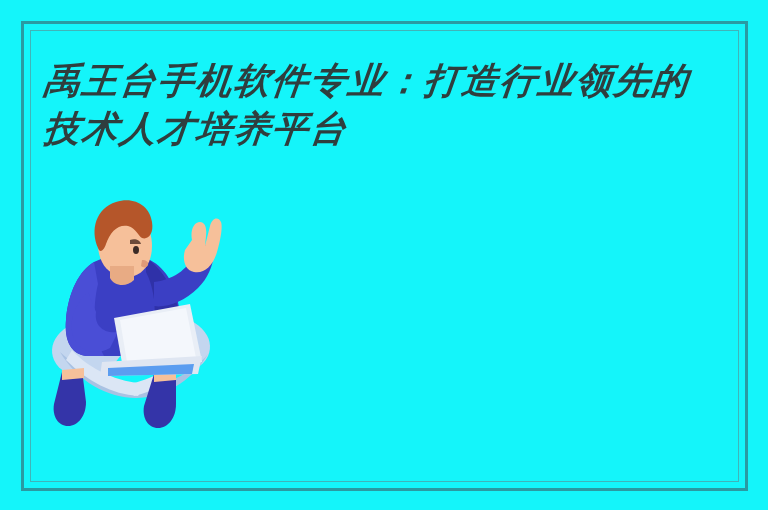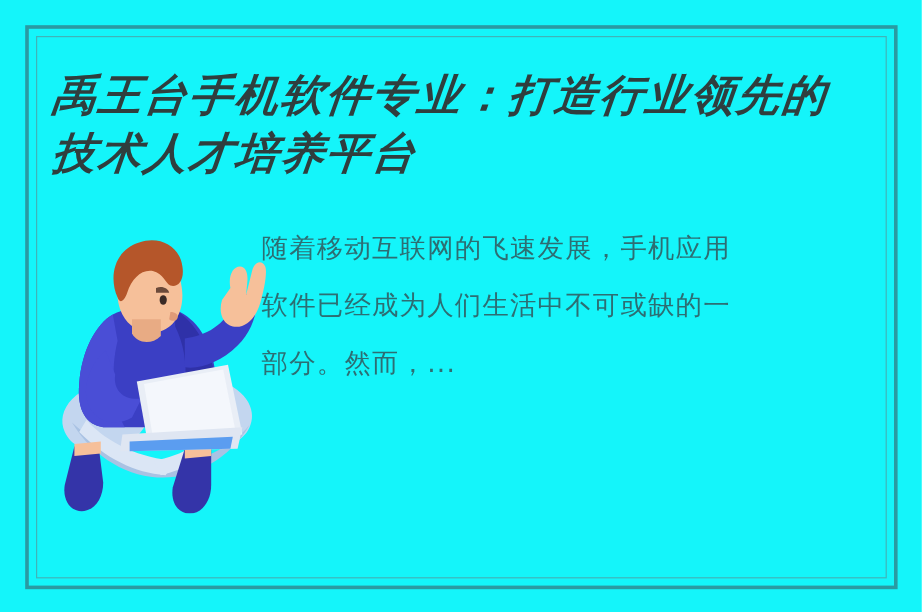--- a/index.html
+++ b/index.html
@@ -95,25 +95,20 @@
 <div id="card">
 
   <div id="frame-outer"></div>
   <div id="frame-inner"></div>
 
   <div id="title-block">
     <div class="title-line">禹王台手机软件专业：打造行业领先的</div>
     <div class="title-line">技术人才培养平台</div>
   </div>
 
-  <div id="body-block">
-    <div class="body-line">随着移动互联网的飞速发展，手机应用</div>
-    <div class="body-line">软件已经成为人们生活中不可或缺的一</div>
-    <div class="body-line">部分。然而，...</div>
-  </div>
 
   <div id="illustration">
     <svg viewBox="0 0 180 232" xmlns="http://www.w3.org/2000/svg">
 
       <g>
         <path d="M62 118 C20 124 4 146 12 164 C20 182 46 184 66 176 L86 150 Z" fill="#c3d6ef"></path>
         <path d="M118 116 C158 120 174 142 166 160 C158 178 130 182 110 172 L94 148 Z" fill="#c3d6ef"></path>
         <path d="M18 156 C40 176 70 190 96 190 C124 190 150 178 166 158 C150 186 120 202 94 202 C66 202 36 186 18 156 Z" fill="#a9c2e3"></path>
         <path d="M24 164 C46 186 70 198 96 200 L104 188 C76 186 48 174 30 154 Z" fill="#dbe6f5"></path>
         <path d="M150 162 C130 184 112 196 92 200 L86 188 C110 184 130 172 146 152 Z" fill="#dbe6f5"></path>

